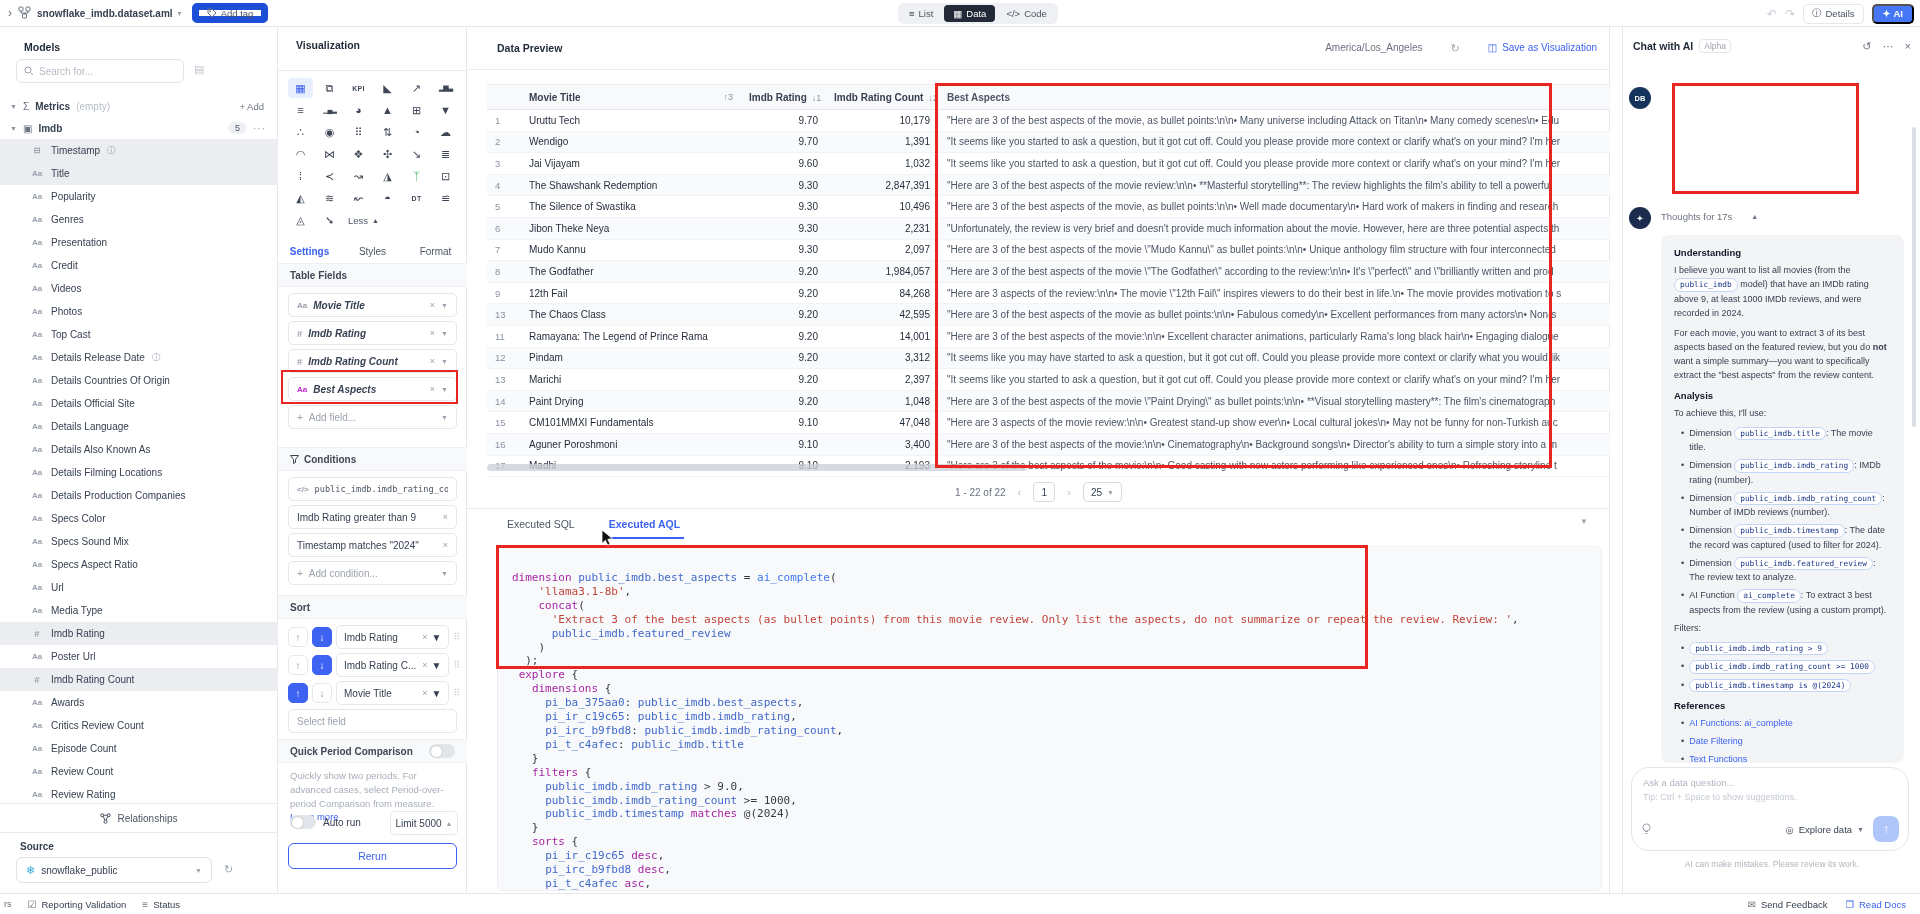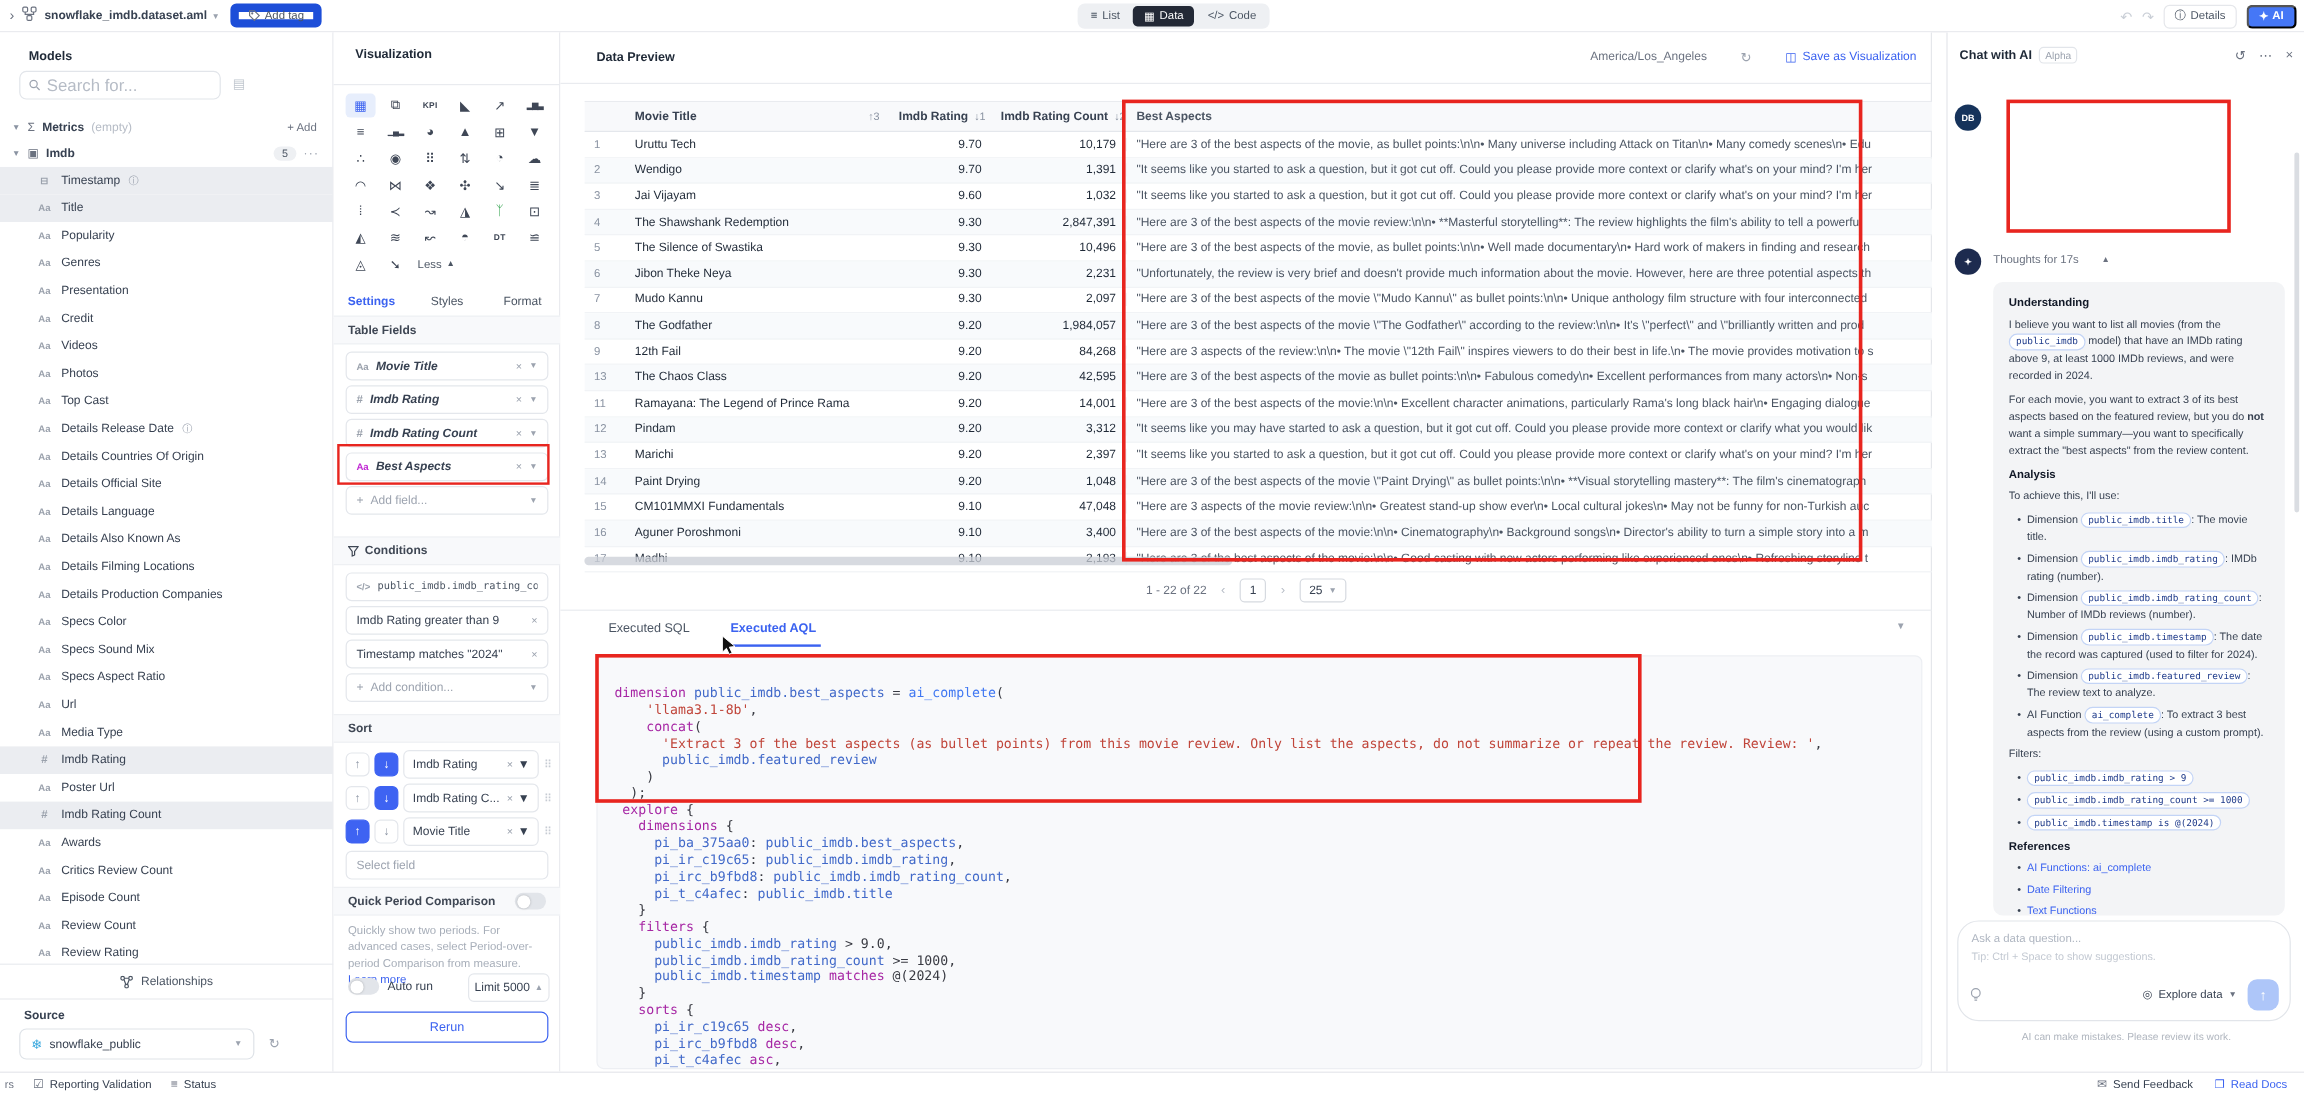--- a/index.html
+++ b/index.html
@@ -16,21 +16,21 @@
   .seg-item{height:17px;border-radius:4px;padding:0 9px;display:flex;align-items:center;gap:4px;font-size:9.5px;color:#4b5563;cursor:pointer}
   .seg-item.active{background:#232936;color:#fff}
   .tb-right{position:absolute;right:6px;top:0;height:27px;display:flex;align-items:center;gap:8px}
   .tb-undo{color:#c9ced6;font-size:12px}
   .tb-details{border:1px solid #e5e7eb;border-radius:5px;height:20px;padding:0 8px;display:flex;align-items:center;gap:4px;color:#4b5563;font-size:9.5px;background:#fff}
   .tb-ai{background:#4577f6;color:#fff;border-radius:5px;height:20px;padding:0 9px;display:flex;align-items:center;gap:3px;font-size:9.5px;font-weight:600}
   
   #sidebar{position:absolute;left:0;top:27px;width:278px;height:866px;border-right:1px solid #e5e7eb;background:#fff}
   .sb-title{position:absolute;left:24px;top:14px;font-size:10.5px;font-weight:700;color:#1f2937}
   .sb-search{position:absolute;left:16px;top:32px;width:168px;height:24px;border:1px solid #e2e5ea;border-radius:6px;display:flex;align-items:center;padding:0 7px;gap:5px;color:#9ca3af}
-  .sb-search input{border:0;outline:0;width:120px;font-size:14px;color:#374151;font-family:"Liberation Sans",sans-serif}
+  .sb-search input{border:0;outline:0;width:120px;font-size:10px;color:#374151;font-family:"Liberation Sans",sans-serif}
   .sb-search input::placeholder{color:#b6bcc6}
   .sb-sideicon{position:absolute;left:194px;top:36px;color:#c1c7cf;font-size:11px}
   .sb-row{position:absolute;left:0;width:278px;height:22px;display:flex;align-items:center;padding-left:10px;gap:6px}
   .sb-caret{color:#8a93a2;font-size:7px}
   .sb-ricon{color:#6b7280;font-size:10px}
   .sb-rname{font-weight:700;color:#374151;font-size:10px}
   .sb-dim{color:#b6bcc6}
   .sb-add{margin-left:auto;margin-right:14px;color:#6b7280;font-size:9.5px}
   .sb-badge{margin-left:auto;background:#eef0f3;border-radius:9px;padding:1px 7px;font-size:9px;color:#4b5563}
   .sb-dots{color:#9ca3af;margin-right:12px;letter-spacing:1px}

